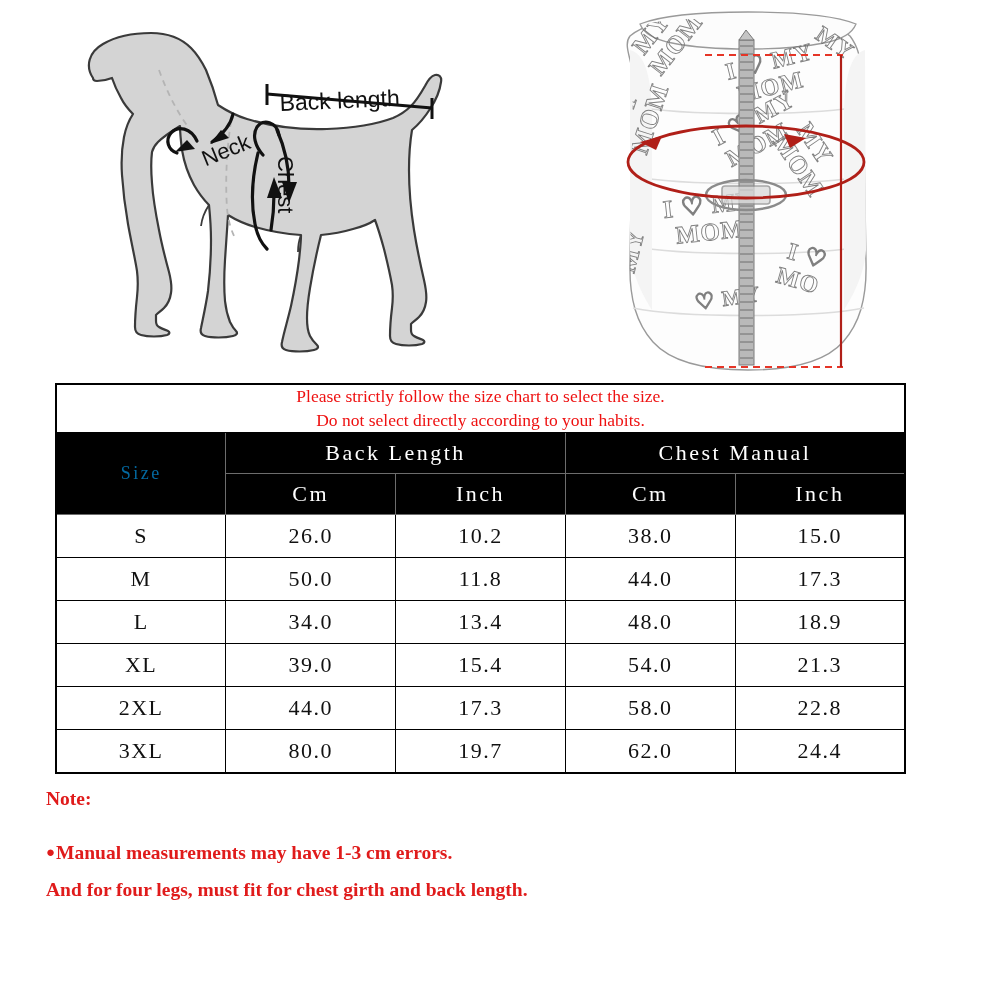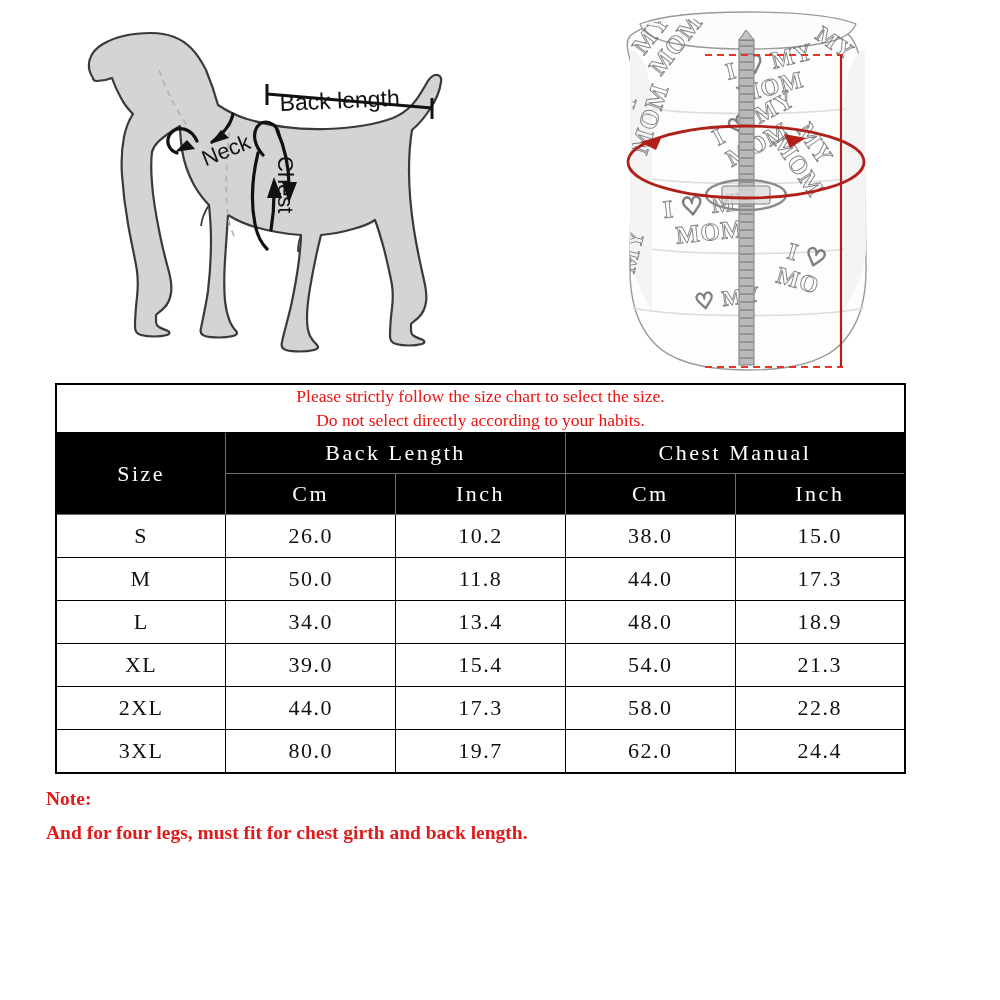--- a/index.html
+++ b/index.html
@@ -48,39 +48,39 @@
     font-family:"Liberation Sans", sans-serif;
     font-size:17.5px;line-height:1.35;
     padding:7px 0 8px 0;font-weight:normal;
   }
   .hdr{
     background:#000;color:#fff;font-weight:normal;
     font-size:22px;letter-spacing:2.5px;
     border-color:#6d6d6d !important;
   }
   .hdr-size{
-    background:#000;color:#ffffff;font-size:22px;letter-spacing:2.5px;
+    background:#000;color:#0369a1;font-size:18px;letter-spacing:2.5px;
     font-weight:normal;height:80px;
     border-color:#6d6d6d !important;
     border-left:1px solid #000 !important;
   }
   .hdr-group{height:40px;}
   .hdr-unit{height:40px;}
   .data-cell{
     height:42px;font-size:22px;color:#111;letter-spacing:1.5px;background:#fff;
   }
 
   
   .notes{
     position:absolute;left:46px;top:788px;width:900px;
     color:#e01b1b;font-family:"Liberation Serif", serif;
     font-weight:bold;font-size:19.5px;
   }
   .notes .n-line{margin:0 0 14.5px 0;white-space:nowrap;}
-  .notes .n-title{margin-bottom:12px;font-family:Liberation Serif, serif;}
+  .notes .n-title{margin-bottom:32px;font-family:Liberation Serif, serif;}
   .bullet{font-size:15px;vertical-align:2px;margin-right:1px;}
 </style>
 </head>
 <body>
 
 <div class="canvas">
 
   <div class="diagram">
 
     <div class="dog-panel">
@@ -425,16 +425,17 @@
         <td class="data-cell">19.7</td>
         <td class="data-cell">62.0</td>
         <td class="data-cell">24.4</td>
       </tr>
     </tbody>
       </table>
   </div>
 
   <div class="notes">
     <div class="n-line n-title">Note:</div>
+    <div class="n-line"><span class="bullet">●</span><span>Manual measurements may have 1-3 cm errors.</span></div>
     <div class="n-line">And for four legs, must fit for chest girth and back length.</div>
   </div>
 
 </div>
 
 </body></html>

